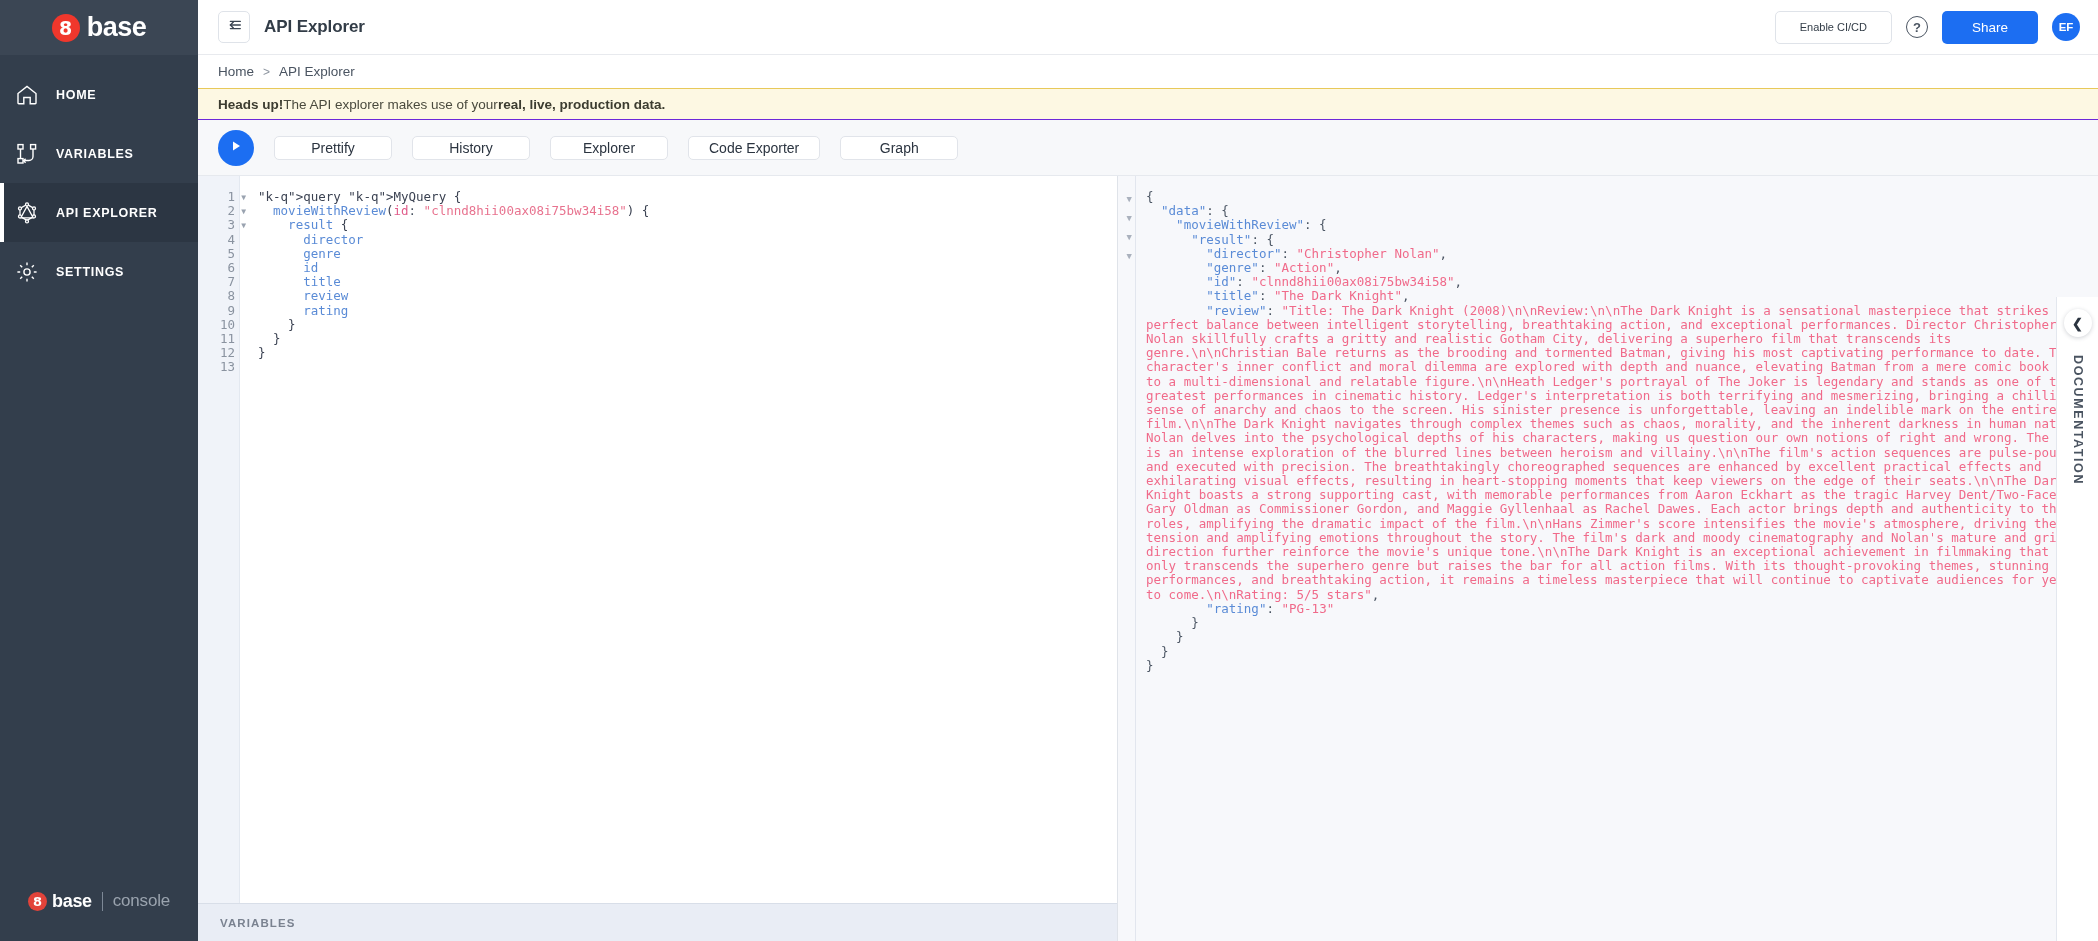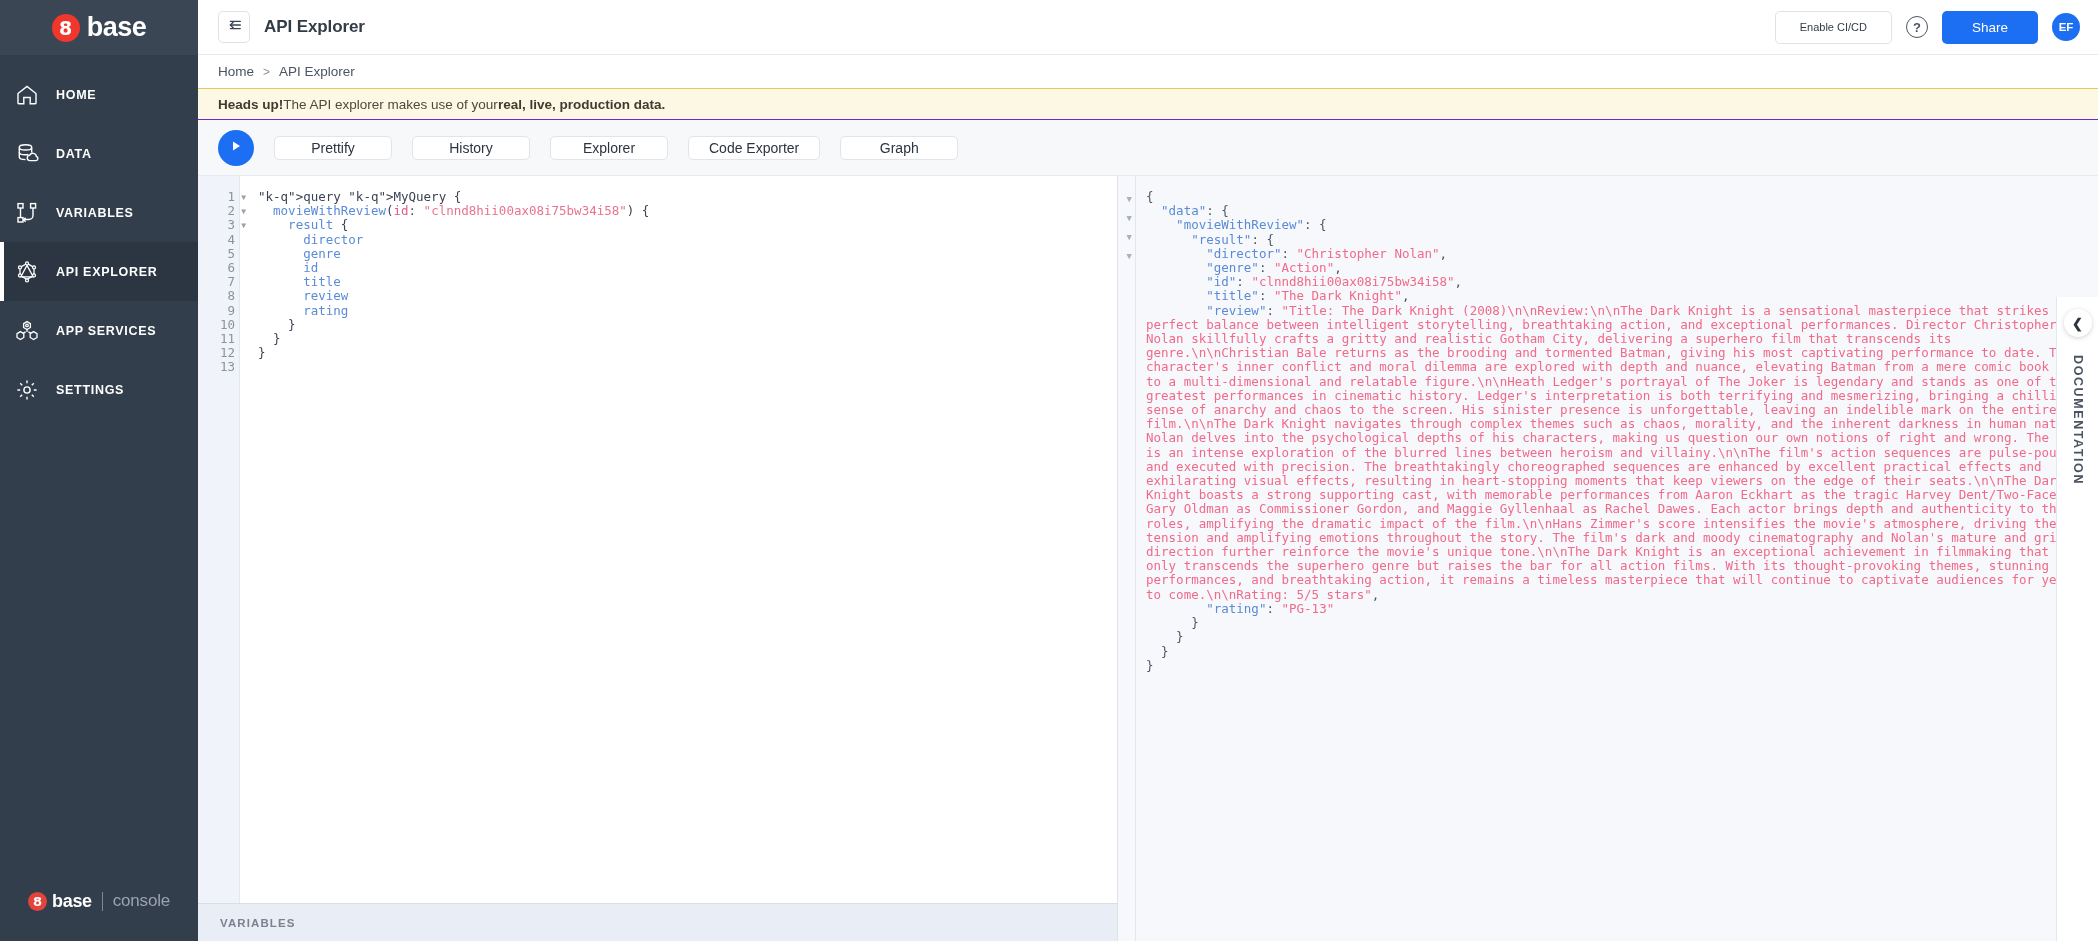--- a/index.html
+++ b/index.html
@@ -230,32 +230,20 @@
 
       <div class="sb-item">
         <span class="sb-ico">
           <svg width="24" height="24" viewBox="0 0 24 24" fill="none" stroke="#fff" stroke-width="1.4">
             <path d="M3 10.5 12 3.5l9 7V20a.8.8 0 0 1-.8.8h-5V14.5h-6.4v6.3h-5A.8.8 0 0 1 3 20z"></path>
           </svg>
         </span>
         <span class="sb-label">HOME</span>
       </div>
 
-      <div class="sb-item">
-        <span class="sb-ico">
-          <svg width="24" height="24" viewBox="0 0 24 24" fill="none" stroke="#fff" stroke-width="1.4">
-            <ellipse cx="10.5" cy="5.4" rx="6.2" ry="2.6"></ellipse>
-            <path d="M4.3 5.4v9.6c0 1.4 2.8 2.6 6.2 2.6"></path>
-            <path d="M16.7 5.4v5.2"></path>
-            <path d="M4.3 10.2c0 1.4 2.8 2.6 6.2 2.6 1 0 2-.1 2.8-.3"></path>
-            <path d="M14.3 18.6a2.7 2.7 0 0 1 .3-5.3 3.6 3.6 0 0 1 6.8 1.2 2.1 2.1 0 0 1-.4 4.1z"></path>
-          </svg>
-        </span>
-        <span class="sb-label">DATA</span>
-      </div>
 
       <div class="sb-item">
         <span class="sb-ico">
           <svg width="24" height="24" viewBox="0 0 24 24" fill="none" stroke="#fff" stroke-width="1.4">
             <rect x="3" y="2.6" width="5" height="4.4"></rect>
             <rect x="15.6" y="2.6" width="5" height="4.4"></rect>
             <rect x="3" y="16.6" width="5" height="4.4"></rect>
             <path d="M5.5 7v9.2"></path>
             <path d="M18 7v7.5a4 4 0 0 1-4 4H9.2"></path>
             <path d="M10.6 16.7 8.6 18.8l2 2"></path>
@@ -274,34 +262,20 @@
             <circle cx="19" cy="15.4" r="1.5" fill="#333e4c"></circle>
             <circle cx="12" cy="20.4" r="1.5" fill="#333e4c"></circle>
             <circle cx="5" cy="15.4" r="1.5" fill="#333e4c"></circle>
             <circle cx="5" cy="7.4" r="1.5" fill="#333e4c"></circle>
           </svg>
         </span>
         <span class="sb-label">API EXPLORER</span>
       </div>
 
 
-      <div class="sb-item">
-        <span class="sb-ico">
-          <svg width="24" height="24" viewBox="0 0 24 24" fill="none" stroke="#fff" stroke-width="1.3">
-            <path d="M12 2.6 15.4 4.6v3.9L12 10.5 8.6 8.5V4.6z"></path>
-            <circle cx="12" cy="6.4" r="1.3"></circle>
-            <path d="M5.4 12.6 8.8 14.6v3.9L5.4 20.5 2 18.5v-3.9z"></path>
-            <path d="M18.6 12.6 22 14.6v3.9l-3.4 2-3.4-2v-3.9z"></path>
-            <path d="M12 10.5v2.4"></path>
-              <path d="M10.6 12.9 7.8 14.3"></path>
-              <path d="M13.4 12.9l2.8 1.4"></path>
-          </svg>
-        </span>
-        <span class="sb-label">APP SERVICES</span>
-      </div>
 
 
       <div class="sb-item">
         <span class="sb-ico">
           <svg width="24" height="24" viewBox="0 0 24 24" fill="none" stroke="#fff" stroke-width="1.4">
             <circle cx="12" cy="12" r="3.1"></circle>
             <path d="M12 2.4v2.8M12 18.8v2.8M2.4 12h2.8M18.8 12h2.8M5.2 5.2l2 2M16.8 16.8l2 2M18.8 5.2l-2 2M7.2 16.8l-2 2"></path>
           </svg>
         </span>
         <span class="sb-label">SETTINGS</span>

